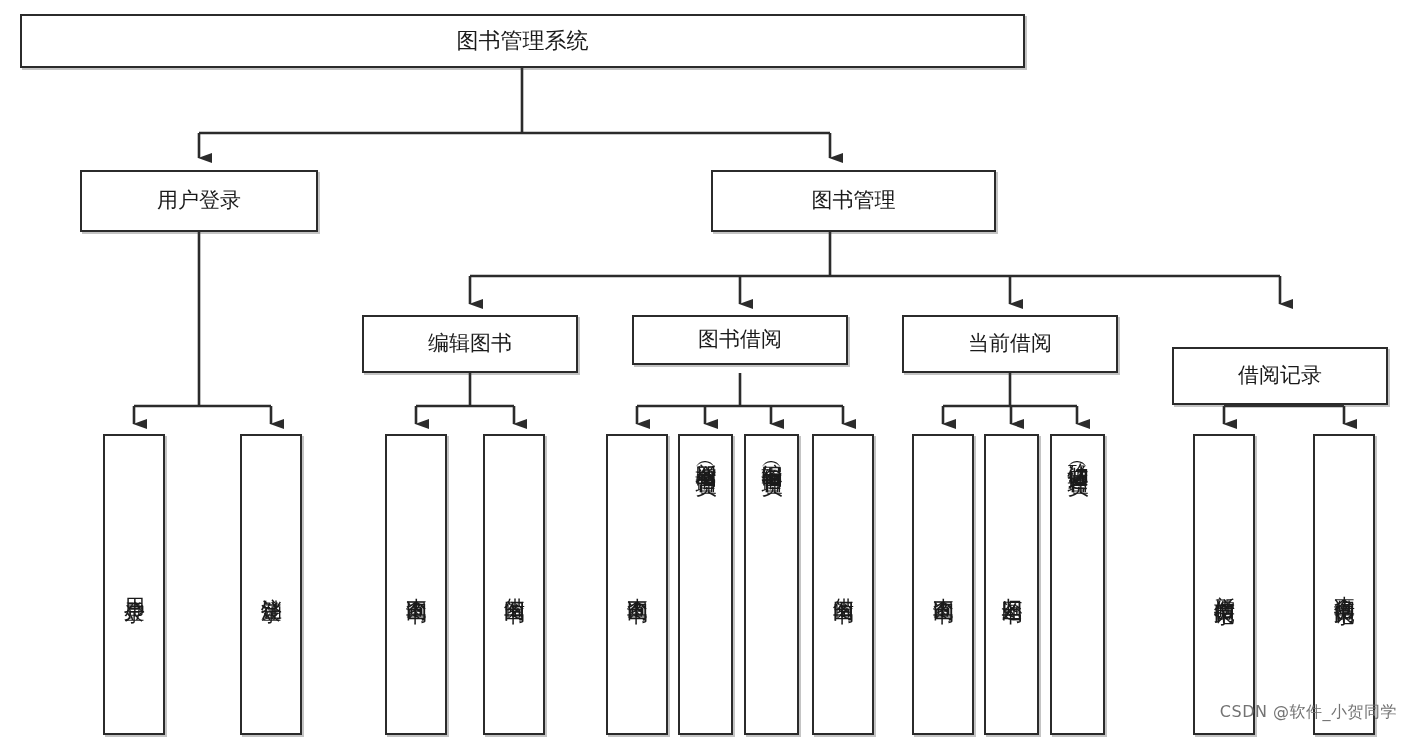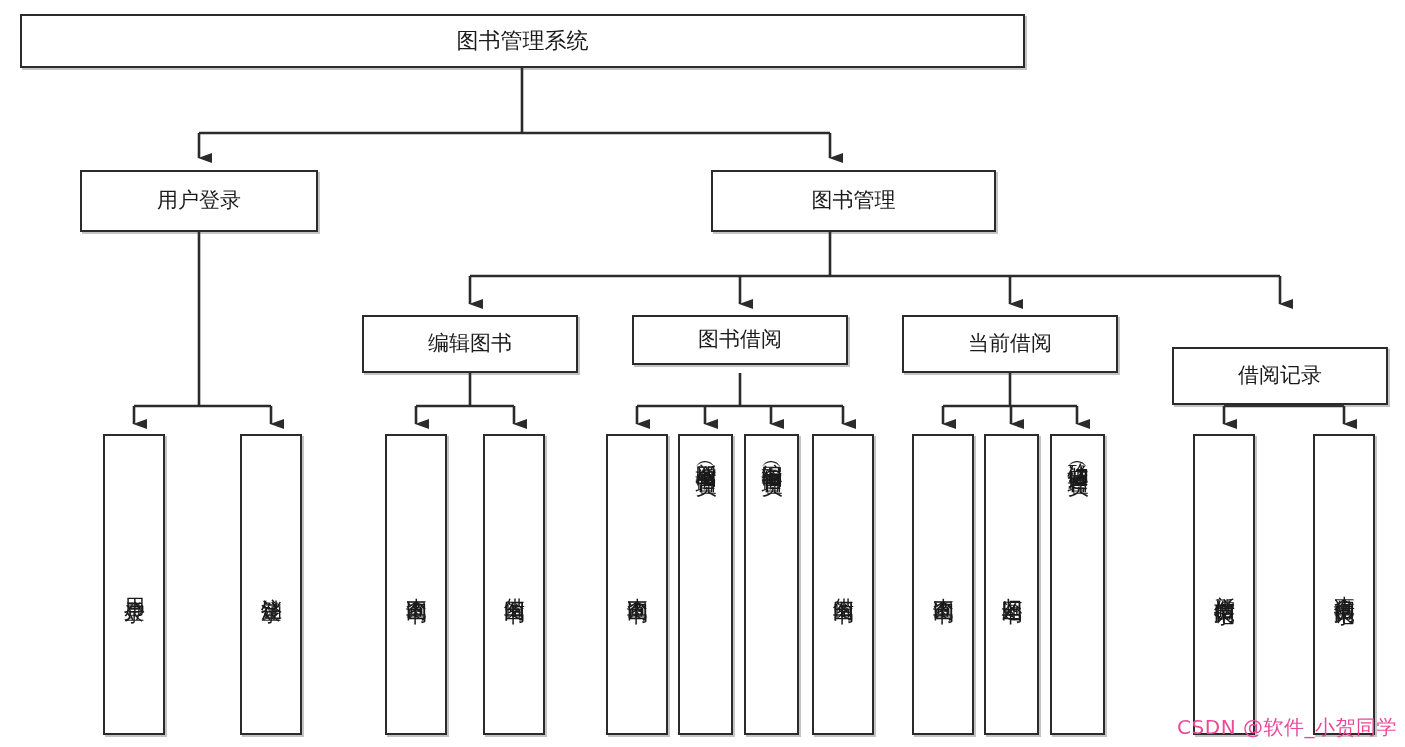--- a/index.html
+++ b/index.html
@@ -65,23 +65,23 @@
     letter-spacing: 2px;
     line-height: 1;
   }
   .node.vert.mid {
     align-items: center;
     padding-top: 0;
   }
   #watermark {
     position: absolute;
     right: 8px;
-    bottom: 6px;
-    font-size: 20px;
-    color: #ec4899;
+    bottom: 24px;
+    font-size: 16px;
+    color: #737373;
     letter-spacing: 0.5px;
     z-index: 5;
     white-space: nowrap;
   }
 </style>
 </head>
 <body>
 
 <div id="stage">
 

